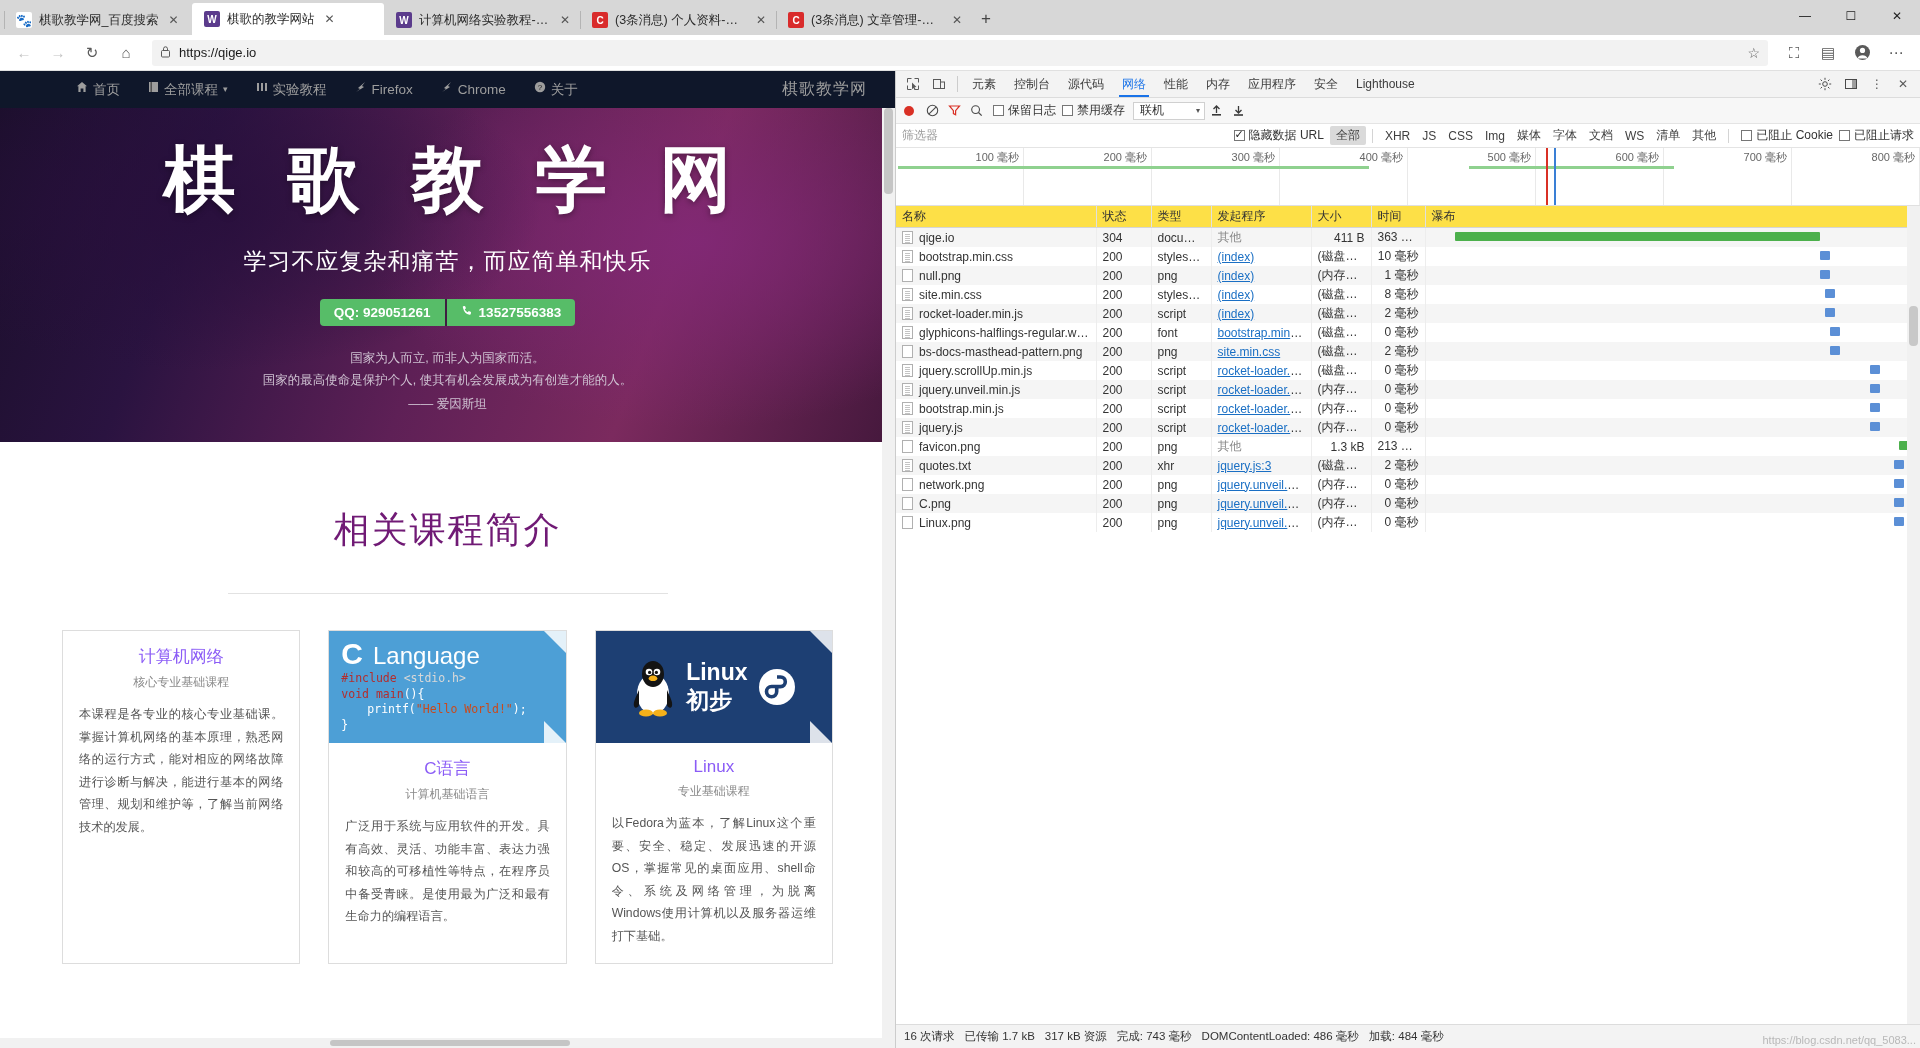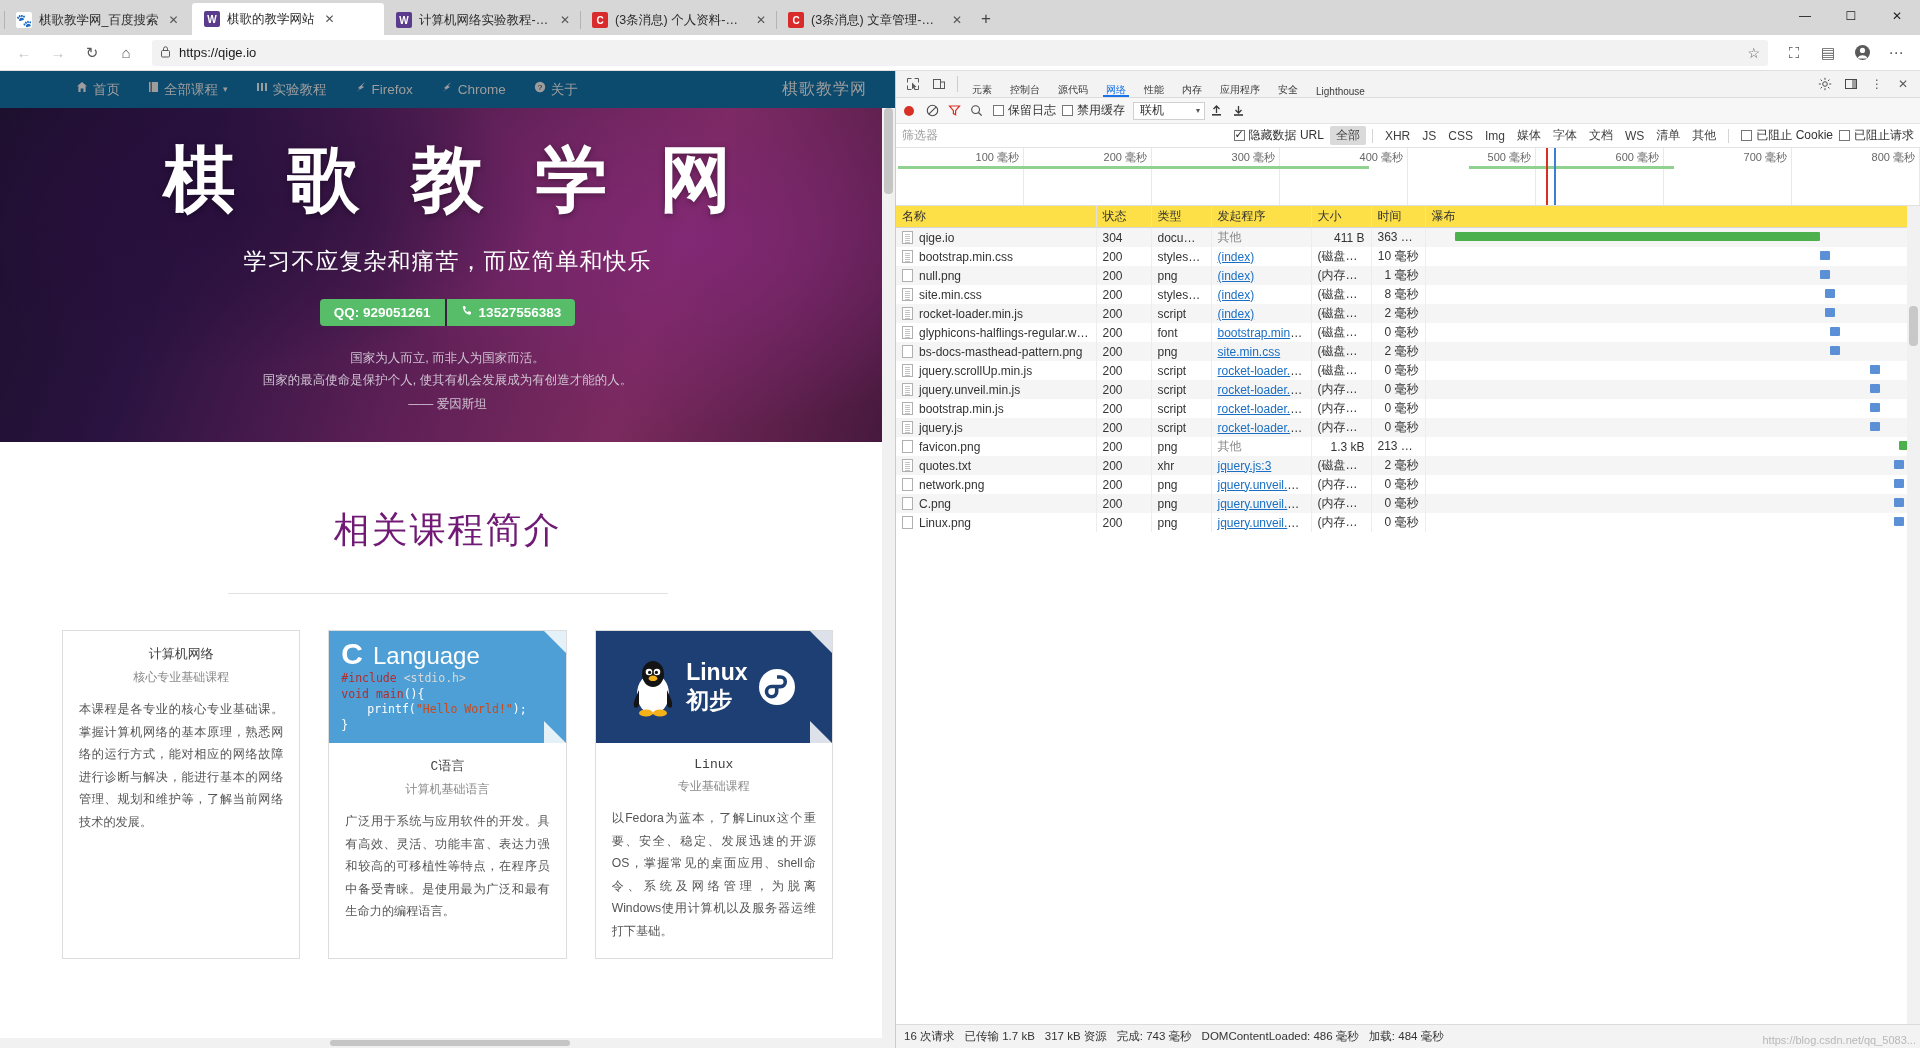--- a/index.html
+++ b/index.html
@@ -49,21 +49,21 @@
   .lock { font-size:12px; color:#5a5a5a; }
   .star { color:#5a5a5a; font-size:14px; }
 
   
   .split { flex:1; display:flex; min-height:0; position:relative; background:#fff; }
 
   
   .page { width:896px; flex:0 0 896px; position:relative; overflow:hidden; background:#fff; border-right:1px solid #ccc; }
   .page-scroll { position:absolute; inset:0; overflow:hidden; }
   .sitenav {
-    background:#0c4a6e; height:37px; display:flex; align-items:center;
+    background:#0f172a; height:37px; display:flex; align-items:center;
     padding:0 0 0 62px; color:#9d9d9d; font-size:13.5px; gap:0;
   }
   .navlink { display:flex; align-items:center; gap:5px; padding:0 14px; height:37px; line-height:37px; white-space:nowrap; }
   .navlink .ico { font-size:12px; }
   .brand { margin-left:auto; padding-right:28px; color:#9d9d9d; font-size:16px; letter-spacing:1px; }
 
   .hero {
     height:334px; position:relative; overflow:hidden;
     background:
       radial-gradient(ellipse 60% 90% at 78% 40%, rgba(130,40,120,.85) 0%, rgba(90,25,90,0) 62%),
@@ -103,35 +103,35 @@
   .img-cn .cn-t { font-family:"DejaVu Serif","Liberation Serif",serif; font-size:25px; font-weight:bold; line-height:1.15; text-align:center; }
   .img-cn .web { position:absolute; left:14px; bottom:8px; width:72px; height:52px; opacity:.55; }
   .img-c { background:#4d9fd6; color:#fff; text-align:left; padding:6px 12px; align-items:flex-start; justify-content:flex-start; flex-direction:column; }
   .img-c .c-head { font-size:24px; display:flex; align-items:baseline; gap:10px; }
   .img-c .c-head .cc { font-size:30px; font-weight:bold; }
   .img-c code { font-family:"DejaVu Sans Mono","Liberation Mono",monospace; font-size:11.5px; line-height:1.35; display:block; }
   .kw { color:#b32d2d; } .str { color:#c94a1c; } .pp { color:#d8d8d8; }
   .img-linux { background:#1d3f73; color:#fff; display:flex; align-items:center; justify-content:center; gap:10px; }
   .img-linux .lx-txt { font-size:23px; font-weight:bold; text-align:left; line-height:1.2; }
   .card-body { padding:14px 16px 16px; text-align:center; }
-  .card-body .t { color:#404040; font-size:13px; margin:0 0 6px;font-family:Liberation Mono, monospace; }
+  .card-body .t { color:#8b5cf6; font-size:17px; margin:0 0 6px; }
   .card-body .s { color:#8a8a8a; font-size:12px; margin:0 0 12px; }
   .card-body .d { color:#555; font-size:12.2px; line-height:1.85; text-align:justify; }
 
   .page-vscroll { position:absolute; right:0; top:37px; bottom:0; width:13px; background:#f1f1f1; }
   .page-vthumb { position:absolute; left:2px; right:2px; top:0; height:86px; background:#c5c5c5; border-radius:4px; }
   .page-hscroll { position:absolute; left:0; right:13px; bottom:0; height:10px; background:#f1f1f1; }
   .page-hthumb { position:absolute; left:330px; width:240px; top:2px; bottom:2px; background:#c5c5c5; border-radius:4px; }
 
   
   .devtools { flex:1; display:flex; flex-direction:column; min-width:0; background:#fff; font-size:12px; color:#303030; }
   .dt-tabs { height:27px; display:flex; align-items:center; border-bottom:1px solid #dcdcdc; background:#f3f3f3; padding-left:4px; }
   .dt-iconbtn { width:26px; height:24px; display:flex; align-items:center; justify-content:center; color:#5a5a5a; }
   .dt-sep { width:1px; height:16px; background:#ccc; margin:0 5px; }
-  .dt-tab { padding:0 9px; height:26px; display:flex; align-items:flex-end; color:#3c3c3c; font-size:10px; position:relative; white-space:nowrap; }
+  .dt-tab { padding:0 9px; height:26px; display:flex; align-items:center; color:#3c3c3c; font-size:12px; position:relative; white-space:nowrap; }
   .dt-tab.active { color:#1a73e8; }
   .dt-tab.active::after { content:""; position:absolute; left:6px; right:6px; bottom:0; height:2px; background:#1a73e8; }
   .dt-tabs-right { margin-left:auto; display:flex; align-items:center; padding-right:4px; }
 
   .dt-toolbar { height:26px; display:flex; align-items:center; gap:0; border-bottom:1px solid #e4e4e4; background:#f7f7f7; padding:0 6px; }
   .rec-dot { width:10px; height:10px; border-radius:50%; background:#d93025; margin:0 7px 0 2px; }
   .tb-ic { width:22px; height:22px; display:flex; align-items:center; justify-content:center; color:#5a5a5a; font-size:13px; }
   .cbox { display:flex; align-items:center; gap:4px; margin-left:6px; font-size:12px; color:#333; white-space:nowrap; }
   .cbox .bx { width:11px; height:11px; border:1px solid #767676; background:#fff; display:inline-block; }
   .cbox .bx.on { background:#fff; position:relative; }

